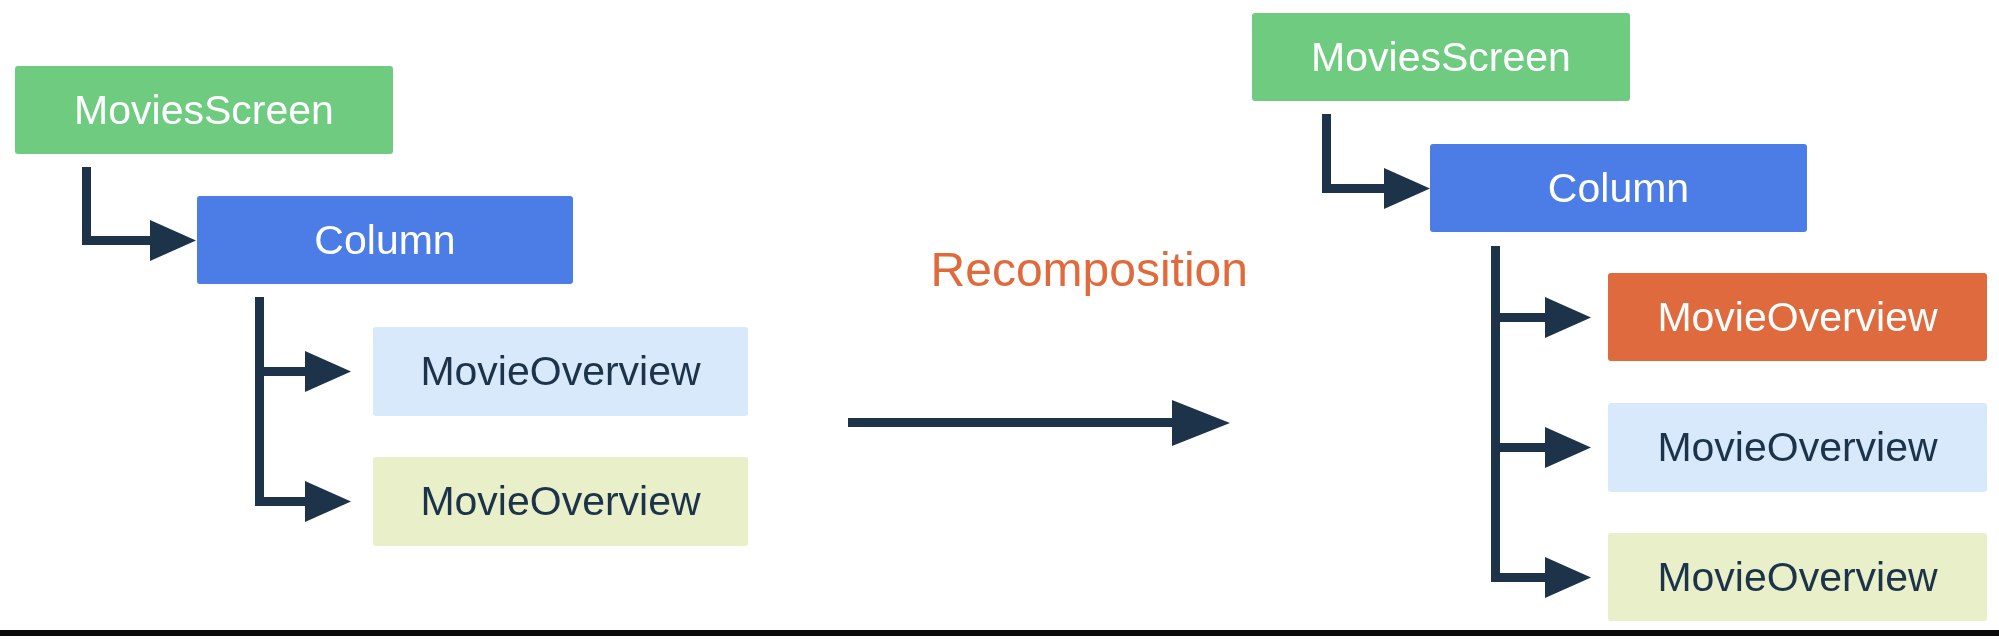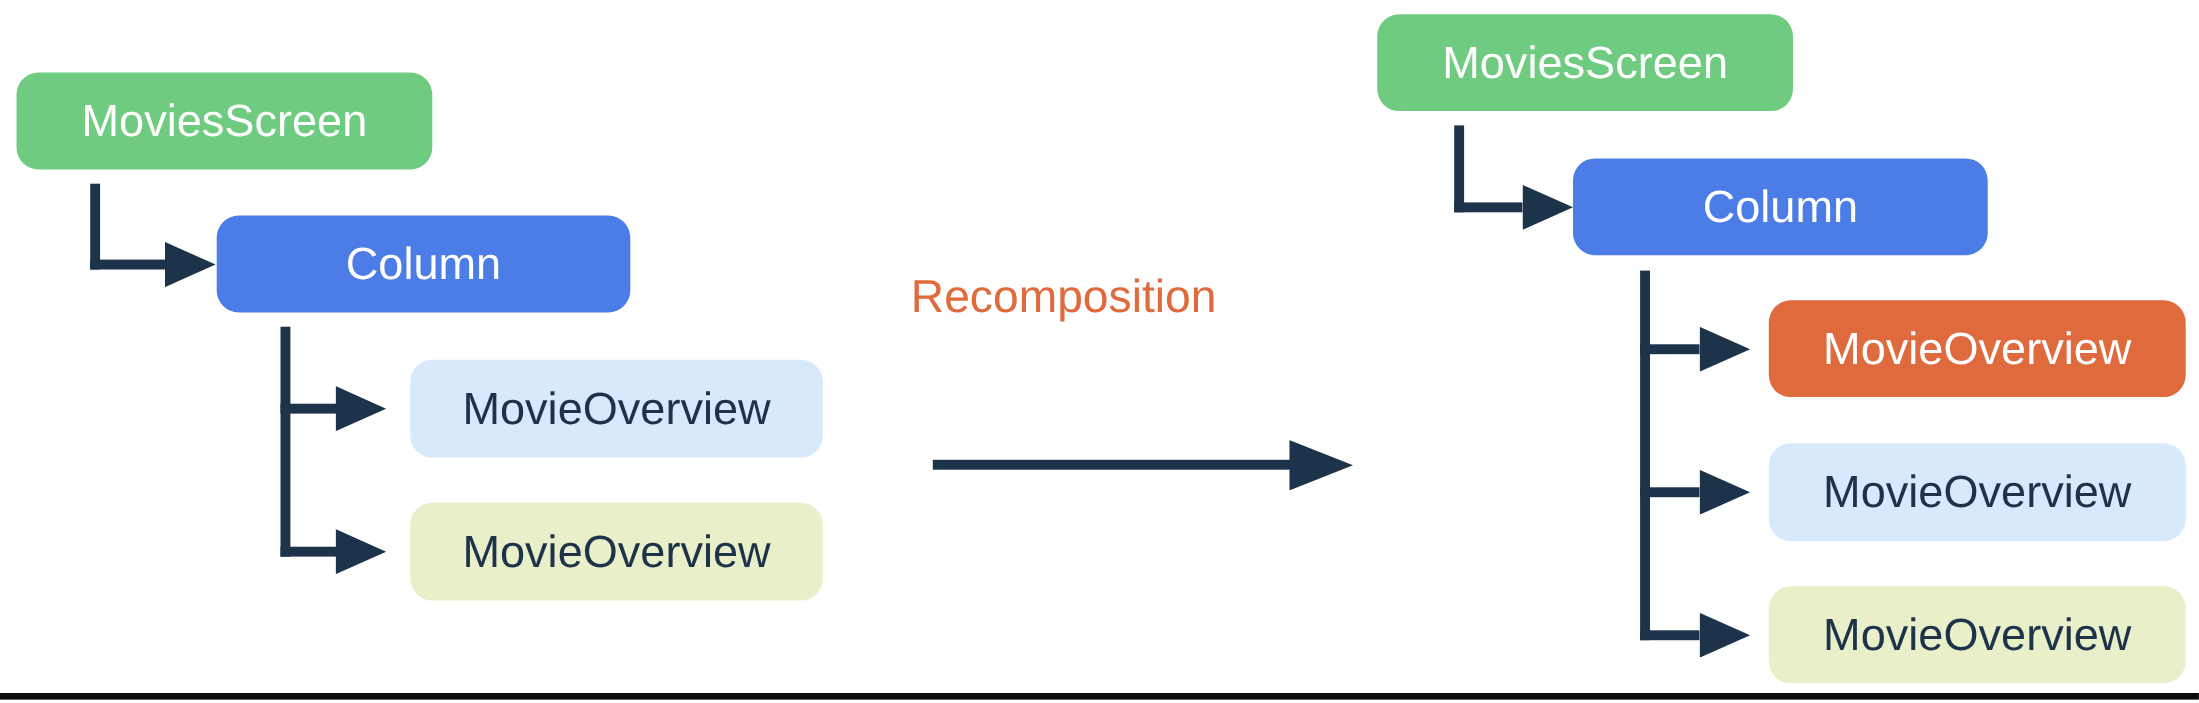--- a/index.html
+++ b/index.html
@@ -10,43 +10,43 @@
   }
   .canvas {
     position: relative;
     width: 1999px;
     height: 639px;
     background: #ffffff;
     overflow: hidden;
   }
   .node {
     position: absolute;
-    border-radius: 20px;
+    border-radius: 3px;
     display: flex;
     align-items: center;
     justify-content: center;
     font-size: 41px;
     font-weight: 500;
     letter-spacing: 0px;
     white-space: nowrap;
   }
   .line {
     position: absolute;
   }
   .tri {
     position: absolute;
     clip-path: polygon(0 0, 100% 50%, 0 100%);
   }
   .annotation {
     position: absolute;
     left: 828px;
     top: 246px;
     width: 420px;
-    text-align: left;
-    font-size: 42px;
+    text-align: right;
+    font-size: 48px;
     font-weight: 500;
     line-height: 48px;
     white-space: nowrap;
   }
   .divider {
     position: absolute;
     left: 0;
     top: 630px;
     width: 1999px;
     height: 6px;

